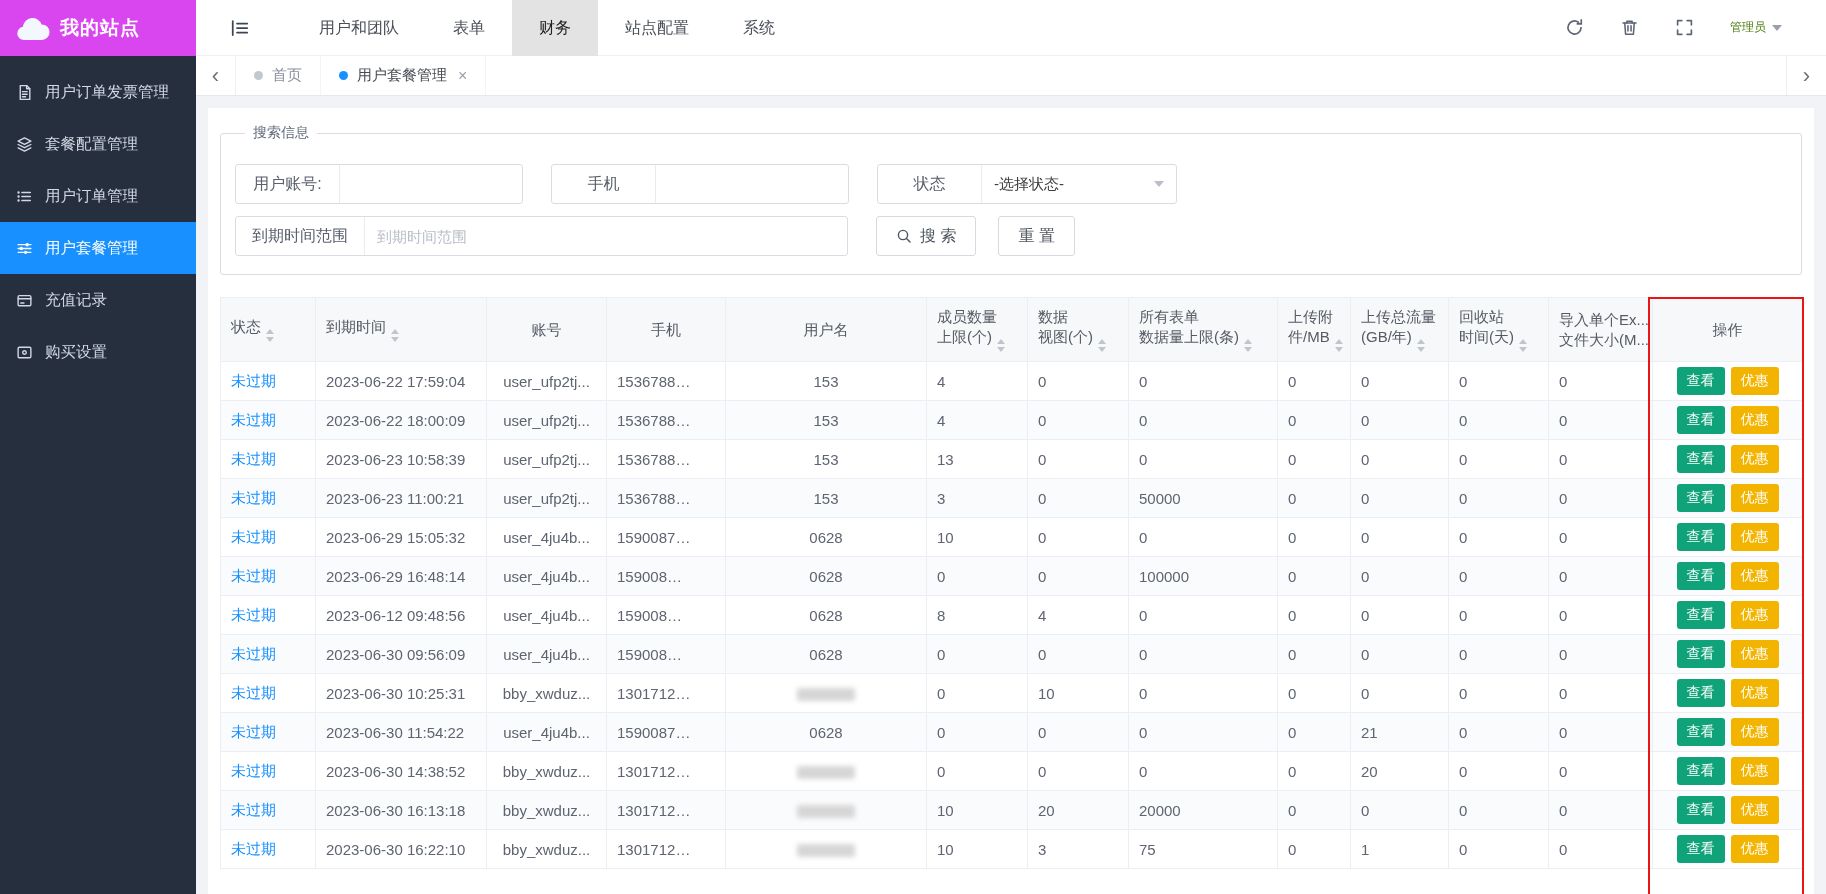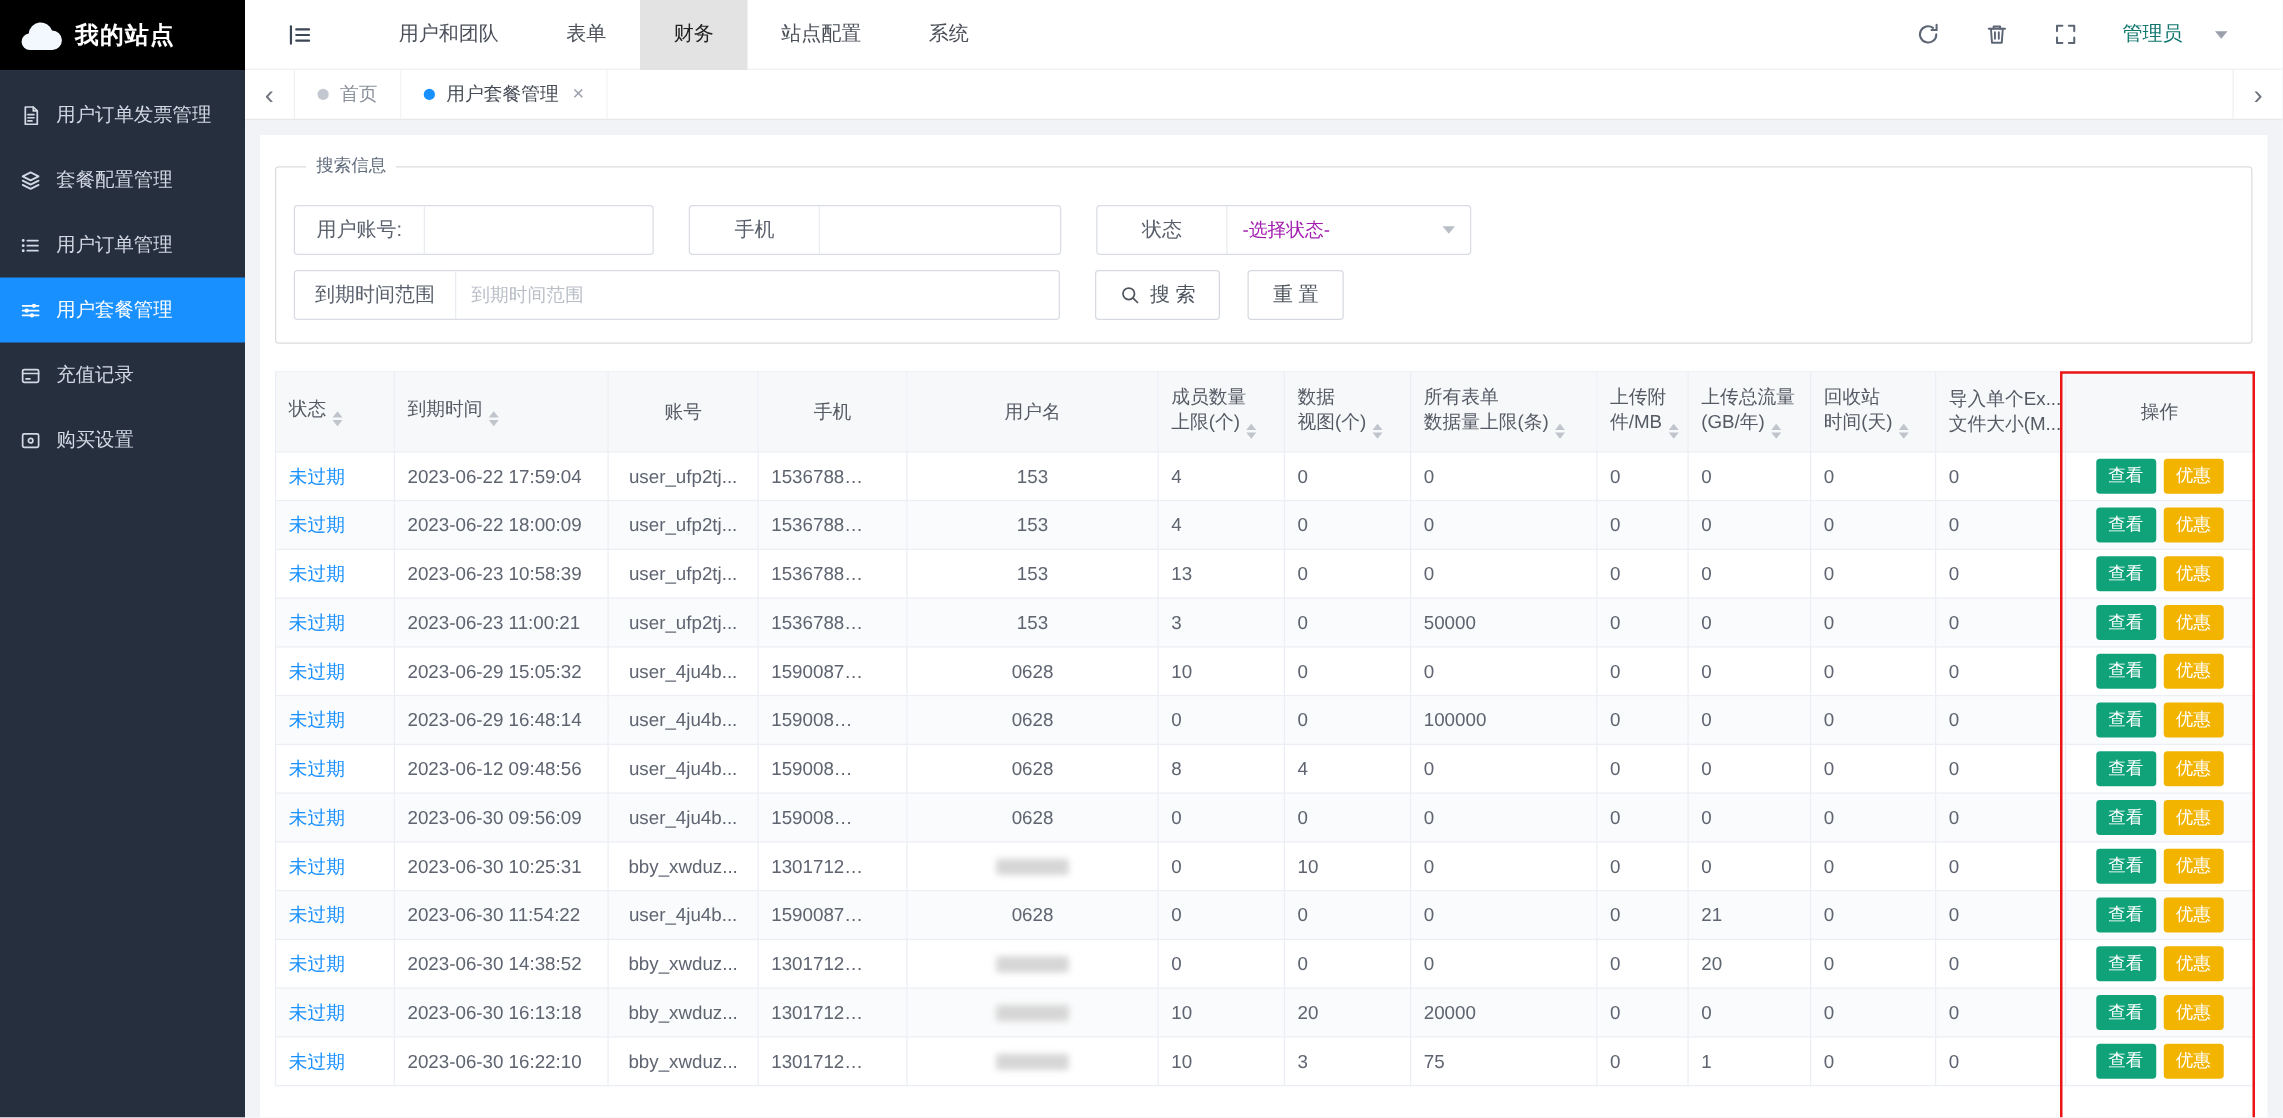--- a/index.html
+++ b/index.html
@@ -2,42 +2,42 @@
 <html style="--accent: #1890ff; --expired: #f5222d; --view-btn: #10a37a; --discount-btn: #f3b400; --annotation: #ec1414;"><head>
 <meta charset="utf-8">
 <style>
   * { margin:0; padding:0; box-sizing:border-box; }
   html,body { width:1826px; height:894px; overflow:hidden;
     font-family:"Liberation Sans","DejaVu Sans",sans-serif; background:#f2f3f7; color:#333; }
   .app { display:flex; width:100%; height:100%; }
 
   
   .sidebar { width:196px; min-width:196px; background:#262f3e; color:#d3d9e4; display:flex; flex-direction:column; }
-  .logo { height:56px; background:#000000; display:flex; align-items:center; gap:10px; padding:0 14px; }
+  .logo { height:56px; background:#d946ef; display:flex; align-items:center; gap:10px; padding:0 14px; }
   .logo-icon svg { width:36px; height:26px; display:block; }
   .logo-text { color:#fff; font-size:19px; font-weight:bold; letter-spacing:1px; white-space:nowrap; }
   .menu { padding-top:10px;font-family:Liberation Mono, monospace; }
   .menu-item { height:52px; display:flex; align-items:center; gap:12px; padding:0 16px; font-size:15.5px; cursor:pointer; white-space:nowrap; }
   .menu-item .mi { display:flex; align-items:center; }
   .menu-item svg { width:17px; height:17px; }
   .menu-item.active { background:var(--accent,#1890ff); color:#fff; }
 
   
   .main { flex:1; display:flex; flex-direction:column; min-width:0; }
 
   .navbar { height:56px; background:#fff; display:flex; align-items:center; border-bottom:1px solid #eef0f2; padding-left:34px; }
   .collapse { color:#3c4654; margin-right:42px; cursor:pointer; display:flex; }
   .collapse svg { width:20px; height:20px; }
   .topnav { display:flex; align-items:stretch; height:56px; }
   .topnav-item { height:56px; line-height:56px; padding:0 27px; font-size:16px; color:#4a4f58; cursor:pointer; white-space:nowrap; }
   .topnav-item.active { background:#e3e3e3; color:#222; }
   .nav-right { margin-left:auto; display:flex; align-items:center; gap:36px; padding-right:44px; color:#5d6675; }
   .nav-icon { display:flex; cursor:pointer; }
   .nav-icon svg { width:19px; height:19px; }
-  .admin { display:flex; align-items:center; gap:26px; font-size:16px; color:#0f766e; cursor:pointer; }
+  .admin { display:flex; align-items:center; gap:6px; font-size:12px; color:#4d7c0f; cursor:pointer; }
   .caret-down { width:0; height:0; border-left:5px solid transparent; border-right:5px solid transparent; border-top:6px solid #99a0ac; }
 
   .tabbar { height:40px; background:#fff; display:flex; align-items:stretch; border-bottom:1px solid #e8e8e8; box-shadow:0 2px 4px rgba(0,0,0,.05); }
   .tab-arrow { width:40px; display:flex; align-items:center; justify-content:center; color:#6d727b; cursor:pointer; font-size:22px; line-height:1; }
   .tab-arrow.left { border-right:1px solid #efefef; }
   .tab-arrow.right { margin-left:auto; border-left:1px solid #efefef; }
   .tabs { display:flex; align-items:stretch; }
   .tab { display:flex; align-items:center; gap:9px; padding:0 18px; font-size:15px; color:#8a909c; cursor:pointer; border-right:1px solid #f4f4f4; white-space:nowrap; }
   .tab.active { color:#474c55; }
   .dot { width:9px; height:9px; border-radius:50%; display:inline-block; }
@@ -50,21 +50,21 @@
 
   
   fieldset.search { border:1px solid #dcdcdc; border-radius:3px; margin:4px 0 0; padding:10px 14px 18px; }
   fieldset.search legend { font-size:14px; color:#5f6b7b; padding:0 8px; margin-left:10px; }
   .srow { display:flex; align-items:center; margin-top:12px; }
   .group { display:flex; align-items:stretch; height:40px; border:1px solid #d9dde3; border-radius:3px; background:#fff; margin-right:28px; }
   .addon { display:flex; align-items:center; justify-content:center; min-width:104px; padding:0 16px; font-size:16px; color:#59606c; border-right:1px solid #e8ebef; white-space:nowrap; }
   .group input { border:0; outline:0; padding:0 12px; font-size:15px; color:#333; background:transparent; }
   .group input::placeholder { color:#b9bec7; }
   .group.select { width:300px; cursor:pointer; }
-  .sel-text { display:flex; align-items:center; padding:0 12px; color:#a21caf; font-size:15px; flex:1; }
+  .sel-text { display:flex; align-items:center; padding:0 12px; color:#404040; font-size:15px; flex:1; }
   .sel-caret { align-self:center; margin-right:12px; width:0; height:0; border-left:5px solid transparent; border-right:5px solid transparent; border-top:6px solid #b9bec7; }
   .btn { height:40px; padding:0 19px; background:#fff; border:1px solid #d6dae0; border-radius:3px; font-size:16px; color:#4f555e; display:inline-flex; align-items:center; gap:8px; cursor:pointer; margin-right:22px; white-space:nowrap; }
   .btn svg { width:16px; height:16px; }
 
   
   .table-wrap { position:relative; margin-top:22px; width:1582px; }
   table { width:1582px; border-collapse:collapse; table-layout:fixed; font-size:15px; color:#5e6470; }
   th,td { border:1px solid #ebeef5; padding:0 10px; overflow:hidden; white-space:nowrap; text-overflow:ellipsis; }
   thead th { height:64px; background:#f7f8fa; color:#555a64; font-weight:400; font-size:15px; }
   tbody td { height:39px; background:#fff; }

